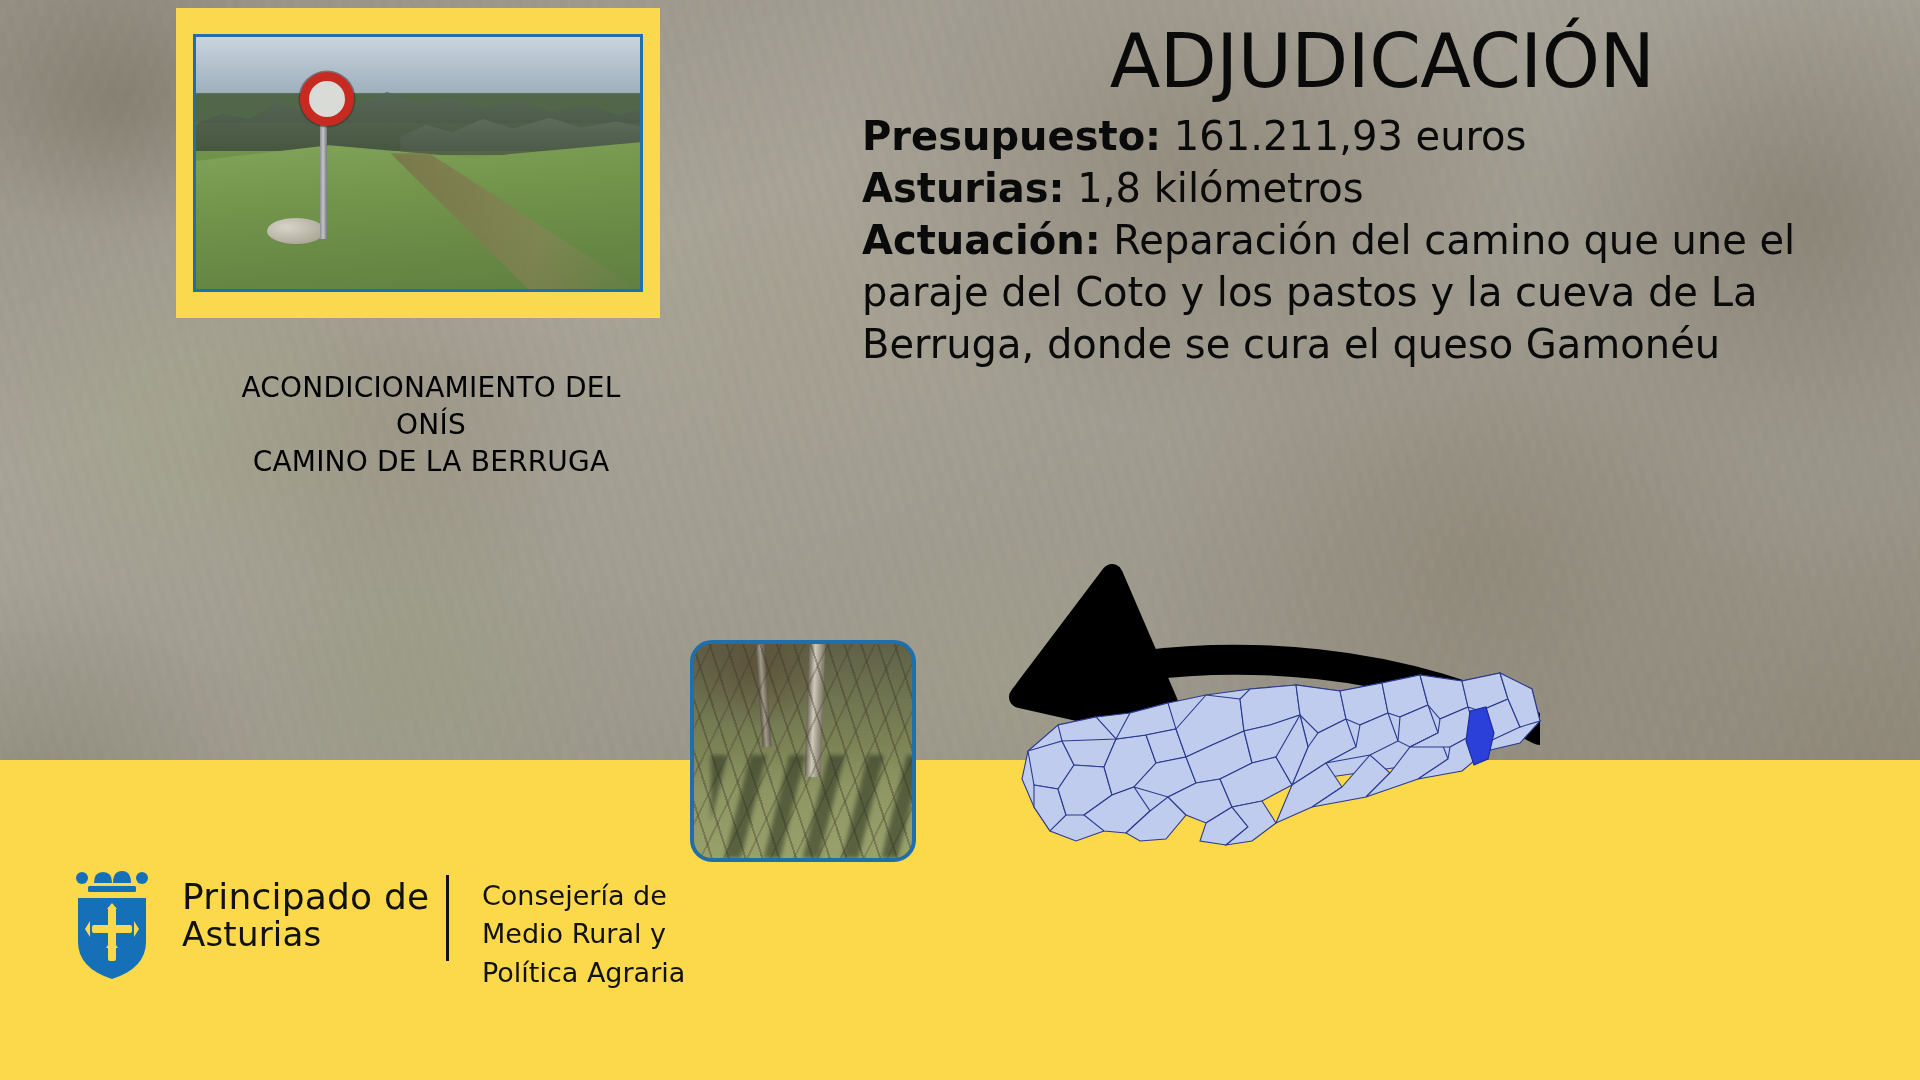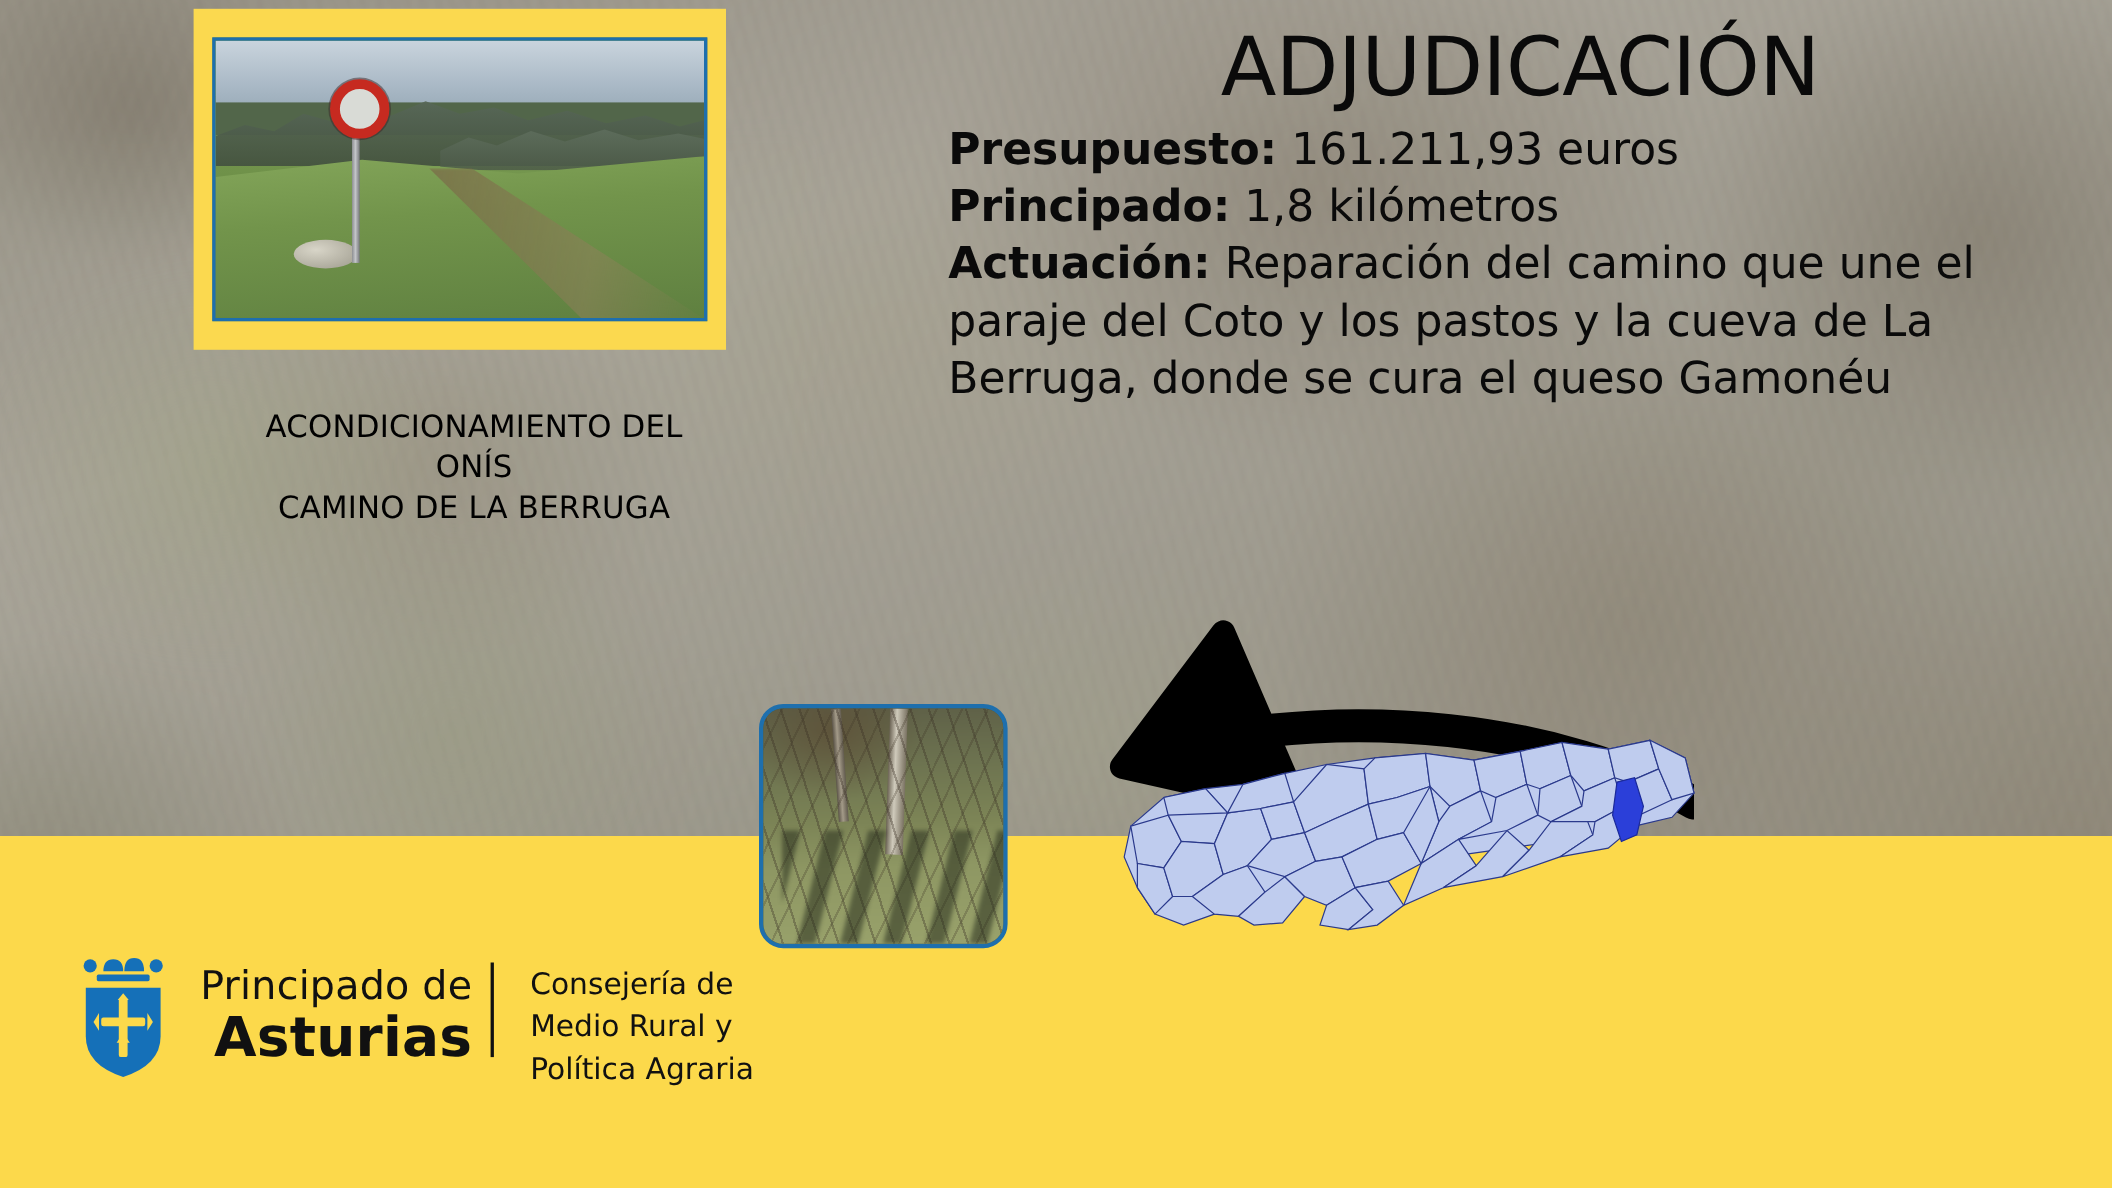--- a/index.html
+++ b/index.html
@@ -89,21 +89,21 @@
   .fact .k{font-weight:700;}
 
   
   .band{position:absolute;left:0;top:760px;width:1920px;height:320px;background:#fcd94b;}
 
   
   .logo{position:absolute;left:70px;top:855px;width:620px;height:130px;}
   .shield{position:absolute;left:0;top:14px;width:84px;height:112px;}
   .logo-text{position:absolute;left:112px;top:22px;color:#111;}
   .logo-text .l1{font-size:36px;font-weight:400;line-height:1.1;letter-spacing:.2px;}
-  .logo-text .l2{font-size:50px;font-weight:700;line-height:1.05;letter-spacing:.2px;text-align:right;}
+  .logo-text .l2{font-size:34px;font-weight:400;line-height:1.05;letter-spacing:.2px;}
   .divider{position:absolute;left:376px;top:20px;width:3px;height:86px;background:#111;}
   .dept{position:absolute;left:412px;top:22px;color:#111;font-size:27px;line-height:1.42;}
 
   
   .round-photo{position:absolute;left:690px;top:640px;width:226px;height:222px;
     border:4px solid #1e6fad;border-radius:22px;overflow:hidden;box-sizing:border-box;
     background:#4c5a3c;}
   .rp-bg{position:absolute;inset:-6px;
     background:
       radial-gradient(ellipse 120px 90px at 30% 12%, rgba(92,76,52,.7), transparent 70%),
@@ -159,21 +159,21 @@
   <div class="right-col">
     <h1 class="adj-heading">ADJUDICACIÓN</h1>
 
     <p class="fact">
       <span class="k">Presupuesto:</span>
       <span>161.211,93 euros</span>
     </p>
 
 
     <p class="fact">
-      <span class="k">Principado:</span>
+      <span class="k">Asturias:</span>
       <span>1,8 kilómetros</span>
     </p>
 
     <p class="fact wrap">
       <span class="k">Actuación:</span>
       <span>Reparación del camino que une el paraje del Coto y los pastos y la cueva de La Berruga, donde se cura el queso Gamonéu</span>
     </p>
   </div>
 
   <div class="band"></div>

